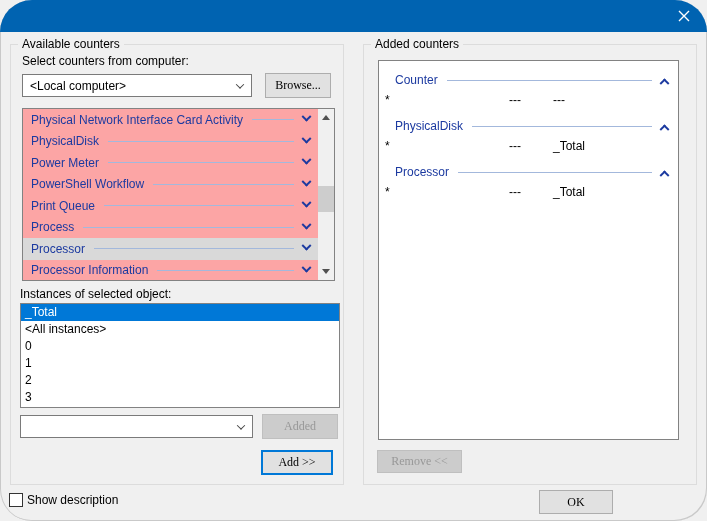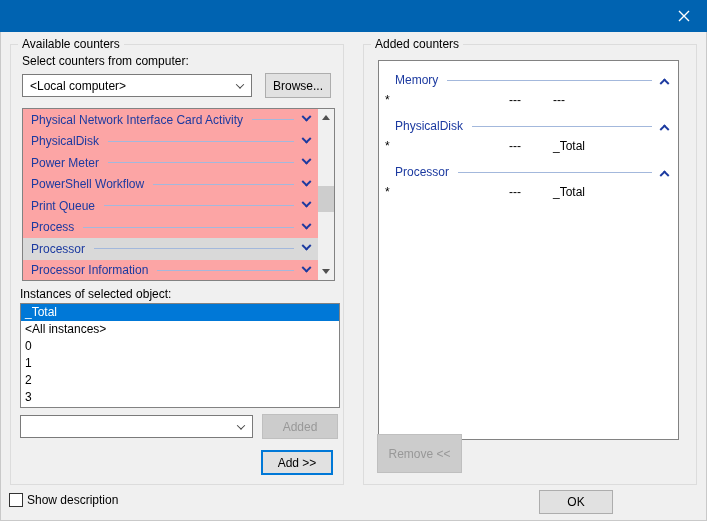--- a/index.html
+++ b/index.html
@@ -1,20 +1,20 @@
 <!DOCTYPE html>
 <html><head>
 <meta charset="utf-8">
 <style>
   * { box-sizing: border-box; margin: 0; padding: 0; }
   html,body { background:#f0f0f0; }
   body { font-family: "Liberation Sans", sans-serif; font-size: 12px; color:#000; }
 
   .window { position:relative; width:707px; height:521px; background:#f0f0f0;
-            overflow:hidden; box-shadow: inset -1px -1px 0 #c9c9c9, inset 1px 0 0 #c9c9c9; }
+            overflow:hidden; box-shadow: inset -1px -1px 0 #c9c9c9, inset 1px 0 0 #c9c9c9; border-radius: 32px; }
 
   
   .titlebar { position:absolute; left:0; top:0; width:707px; height:32px; background:#0063b1; }
   .close-btn { position:absolute; right:0; top:0; width:46px; height:32px;
                display:flex; align-items:center; justify-content:center; cursor:pointer; }
 
   
   .groupbox { position:absolute; border:1px solid #dcdcdc; background:transparent; }
   .gb-left  { left:10px;  top:44px; width:334px; height:441px; }
   .gb-right { left:363px; top:44px; width:334px; height:441px; }
@@ -31,25 +31,25 @@
   .combo-computer { left:22px; top:74px; width:230px; }
   .combo-search   { left:20px; top:415px; width:233px; }
   .combo-value { flex:1; overflow:hidden; white-space:nowrap; }
   .combo-arrow { width:22px; height:100%; display:flex; align-items:center; justify-content:center; }
   .chev { display:inline-block; width:6px; height:6px; border-right:1.5px solid #444;
           border-bottom:1.5px solid #444; transform:rotate(45deg) translate(-1px,-1px); }
 
   
   .btn { position:absolute; background:#e1e1e1; border:1px solid #adadad; font-size:12px;
          display:flex; align-items:center; justify-content:center; cursor:pointer;
-         font-family:Liberation Sans, sans-serif; }
+         font-family:Liberation Serif, serif; }
   .btn-browse { left:265px; top:73px;  width:66px; height:25px; }
   .btn-search { left:262px; top:414px; width:76px; height:25px; }
   .btn-add    { left:261px; top:450px; width:72px; height:25px; border:2px solid #0078d7; }
-  .btn-remove { left:377px; top:434px; width:85px; height:39px; }
+  .btn-remove { left:377px; top:450px; width:85px; height:23px; }
   .btn-ok     { left:539px; top:490px; width:74px; height:24px; }
   .btn-cancel { left:621px; top:490px; width:74px; height:24px; }
   .btn.disabled { background:#cccccc; border-color:#bfbfbf; color:#989898; cursor:default; }
 
   
   .counters-list { position:absolute; left:22px; top:108px; width:313px; height:173px;
                    background:#fca5a5; border:1px solid #828282; overflow:hidden; }
   .crows { position:absolute; left:0; top:0; right:16px; bottom:0; }
   .crow { height:21.5px; display:flex; align-items:center; padding:0 8px 0 8px; cursor:default; }
   .crow.sel { background:#d9d9d9; }
@@ -198,21 +198,21 @@
   </div>
   <div class="btn btn-search disabled">Added</div>
   <div class="btn btn-add">Add &gt;&gt;</div>
 
   <div class="groupbox gb-right"></div>
   <span class="group-label gl-right">Added counters</span>
 
   <div class="added-table">
     <div class="tbody">
         <div class="trow group">
-          <span class="gname">Memory</span>
+          <span class="gname">Counter</span>
           <span class="dashline"></span>
           <span class="bluechev up"></span>
         </div>
         <div class="trow data">
           <span class="c0">*</span>
           <span class="c1">---</span>
           <span class="c2">---</span>
           <span class="c3"></span>
         </div>
         <div class="trow group">

